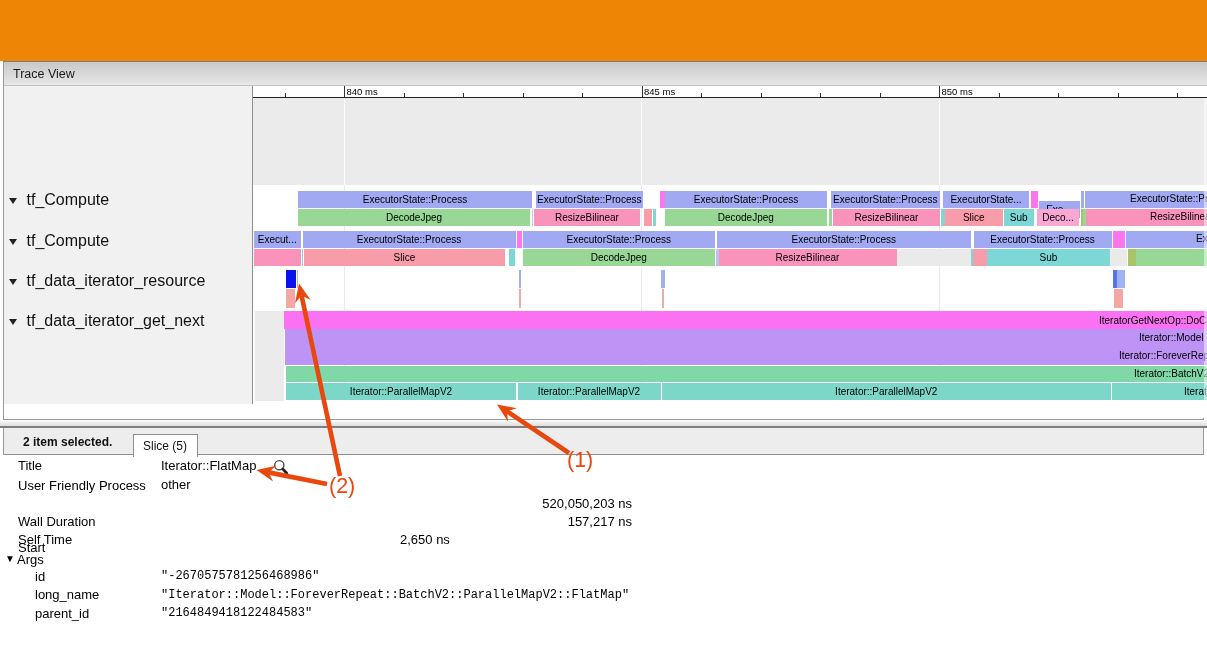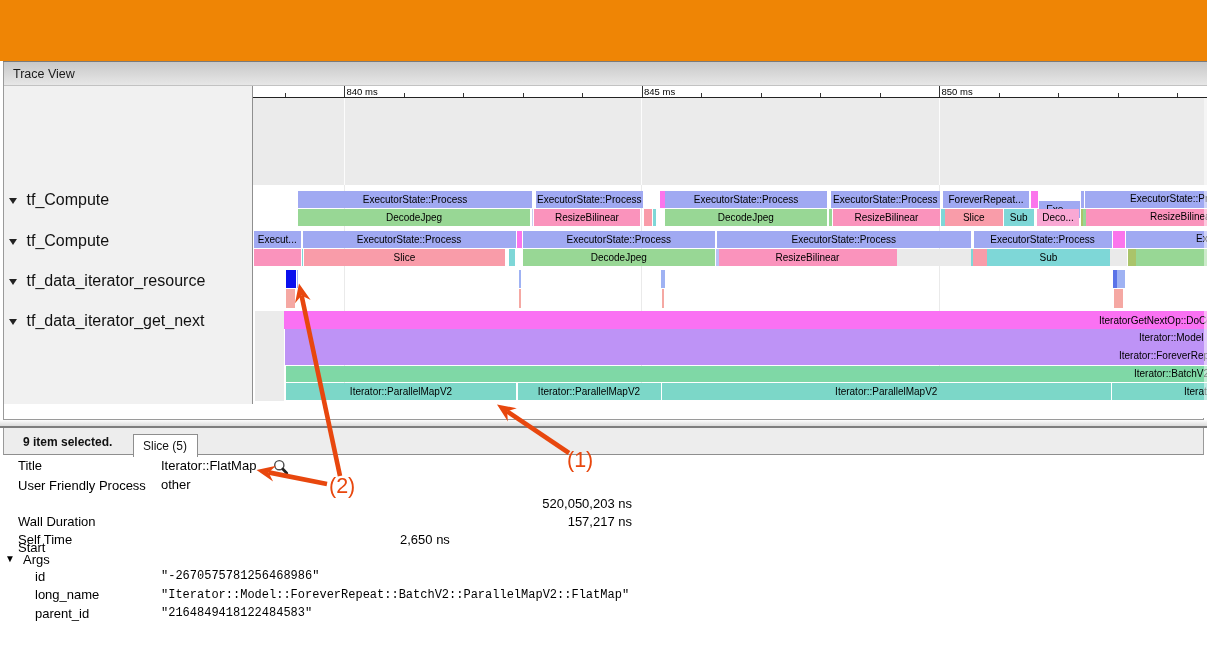--- a/index.html
+++ b/index.html
@@ -81,21 +81,21 @@
       <span>ExecutorState::Process</span>
     </div>
 <div class="bar" style="left:407px;top:104.5px;width:4.5px;height:17px;background:#FB75EC;"></div>
 <div class="bar" style="left:412px;top:104.5px;width:162px;height:17px;background:#A0A9F2;">
       <span>ExecutorState::Process</span>
     </div>
 <div class="bar" style="left:577.5px;top:104.5px;width:109.5px;height:17px;background:#A0A9F2;">
       <span>ExecutorState::Process</span>
     </div>
 <div class="bar" style="left:690px;top:104.5px;width:86px;height:17px;background:#A0A9F2;">
-      <span>ForeverRepeat...</span>
+      <span>ExecutorState...</span>
     </div>
 <div class="bar" style="left:778px;top:104.5px;width:6.5px;height:17px;background:#FB75EC;"></div>
 <div class="bar" style="left:785.5px;top:115px;width:41.0px;height:17px;background:#A0A9F2;align-items:center;">
       <span>Exe...</span>
     </div>
 <div class="bar" style="left:828px;top:104.5px;width:3px;height:17px;background:#A0A9F2;"></div>
 <div class="bar" style="left:832px;top:104.5px;width:122px;height:17px;background:#A0A9F2;"></div>
 <div class="bar" style="left:45px;top:122.5px;width:232px;height:17px;background:#98D795;">
       <span>DecodeJpeg</span>
     </div>
@@ -192,34 +192,34 @@
 <div class="lbl" style="left:846px;top:228.5px;">IteratorGetNextOp::DoCompute</div>
 <div class="lbl" style="left:886px;top:246px;">Iterator::Model</div>
 <div class="lbl" style="left:866px;top:263.5px;">Iterator::ForeverRepeat</div>
 <div class="lbl" style="left:881px;top:282.0px;">Iterator::BatchV2</div>
 <div class="lbl" style="left:931px;top:300px;">Iterator::ParallelMapV2</div>
 </div>
 <div class="abs" style="left:1204px;top:98px;width:3px;height:302px;background:rgba(255,255,255,0.5);"></div>
 <div class="abs" style="left:0;top:420px;width:1207px;height:6px;background:linear-gradient(180deg,#FCFCFC,#DCDCDC);"></div>
 <div class="abs" style="left:0;top:426px;width:1207px;height:2px;background:#7E7E7E;"></div>
 <div class="abs" style="left:3px;top:428px;width:1201px;height:27px;background:#EDEDED;border-left:1px solid #9A9A9A;border-right:1px solid #9A9A9A;border-bottom:1px solid #8E8E8E;"></div>
-<div class="abs" style="left:23px;top:428px;height:27px;display:flex;align-items:center;font-size:12px;font-weight:bold;color:#111;">9 item selected.</div>
+<div class="abs" style="left:23px;top:428px;height:27px;display:flex;align-items:center;font-size:12px;font-weight:bold;color:#111;">2 item selected.</div>
 <div class="abs" style="left:132.5px;top:433.5px;width:65px;height:23px;background:#fff;border:1px solid #8E8E8E;border-bottom:none;display:flex;align-items:center;justify-content:center;font-size:12px;color:#111;">Slice (5)</div>
 <div class="drow" style="left:18px;top:458.0px;">Title</div>
 <div class="drow" style="left:18px;top:477.5px;">User Friendly Process</div>
 <div class="drow" style="left:18px;top:496.0px;margin-top:44px;">Start</div>
 <div class="drow" style="left:18px;top:514.0px;">Wall Duration</div>
 <div class="drow" style="left:18px;top:532.0px;">Self Time</div>
 <div class="drow" style="left:161px;top:458px;">Iterator::FlatMap</div>
 <div class="drow" style="left:161px;top:476.5px;">other</div>
 <div class="drow" style="left:400px;top:496.0px;width:232px;text-align:right;">520,050,203 ns</div>
 <div class="drow" style="left:400px;top:514.0px;width:232px;text-align:right;">157,217 ns</div>
 <div class="drow" style="left:400px;top:532.0px;width:232px;text-align:left;">2,650 ns</div>
 <div class="drow" style="left:5px;top:552.5px;font-size:10px;">▼</div>
-<div class="drow" style="left:17px;top:551.5px;margin-left:6px;">Args</div>
+<div class="drow" style="left:17px;top:551.5px;">Args</div>
 <div class="drow" style="left:35px;top:568.5px;">id</div>
 <div class="drow mono" style="left:161px;top:569px;">"-2670575781256468986"</div>
 <div class="drow" style="left:35px;top:587.0px;">long_name</div>
 <div class="drow mono" style="left:161px;top:587.5px;">"Iterator::Model::ForeverRepeat::BatchV2::ParallelMapV2::FlatMap"</div>
 <div class="drow" style="left:35px;top:605.5px;">parent_id</div>
 <div class="drow mono" style="left:161px;top:606px;">"2164849418122484583"</div>
 <svg class="abs" style="left:269.5px;top:456.5px;" width="20" height="20" viewBox="0 0 20 20">
 <circle cx="9.3" cy="8.2" r="4.6" fill="#fff" stroke="#4a4a4a" stroke-width="1.4"></circle>
 <line x1="12.8" y1="12" x2="16.8" y2="16.2" stroke="#222" stroke-width="2.7" stroke-linecap="round"></line>
 </svg>

